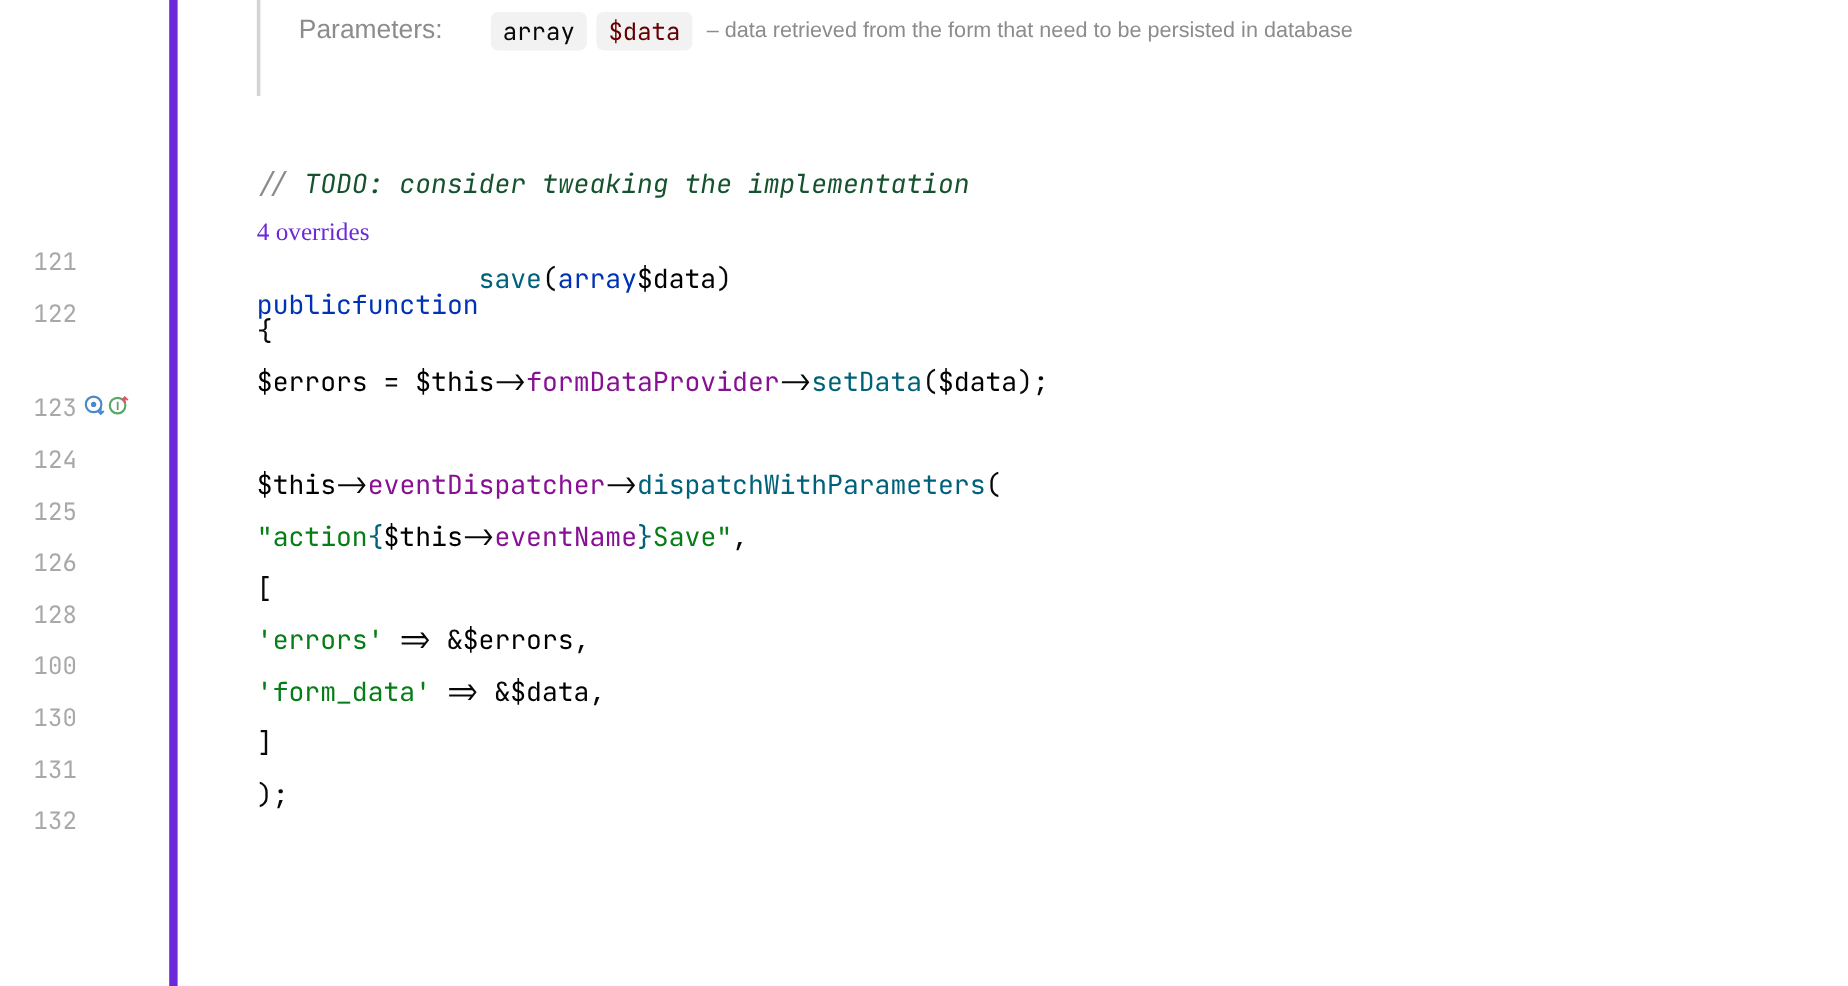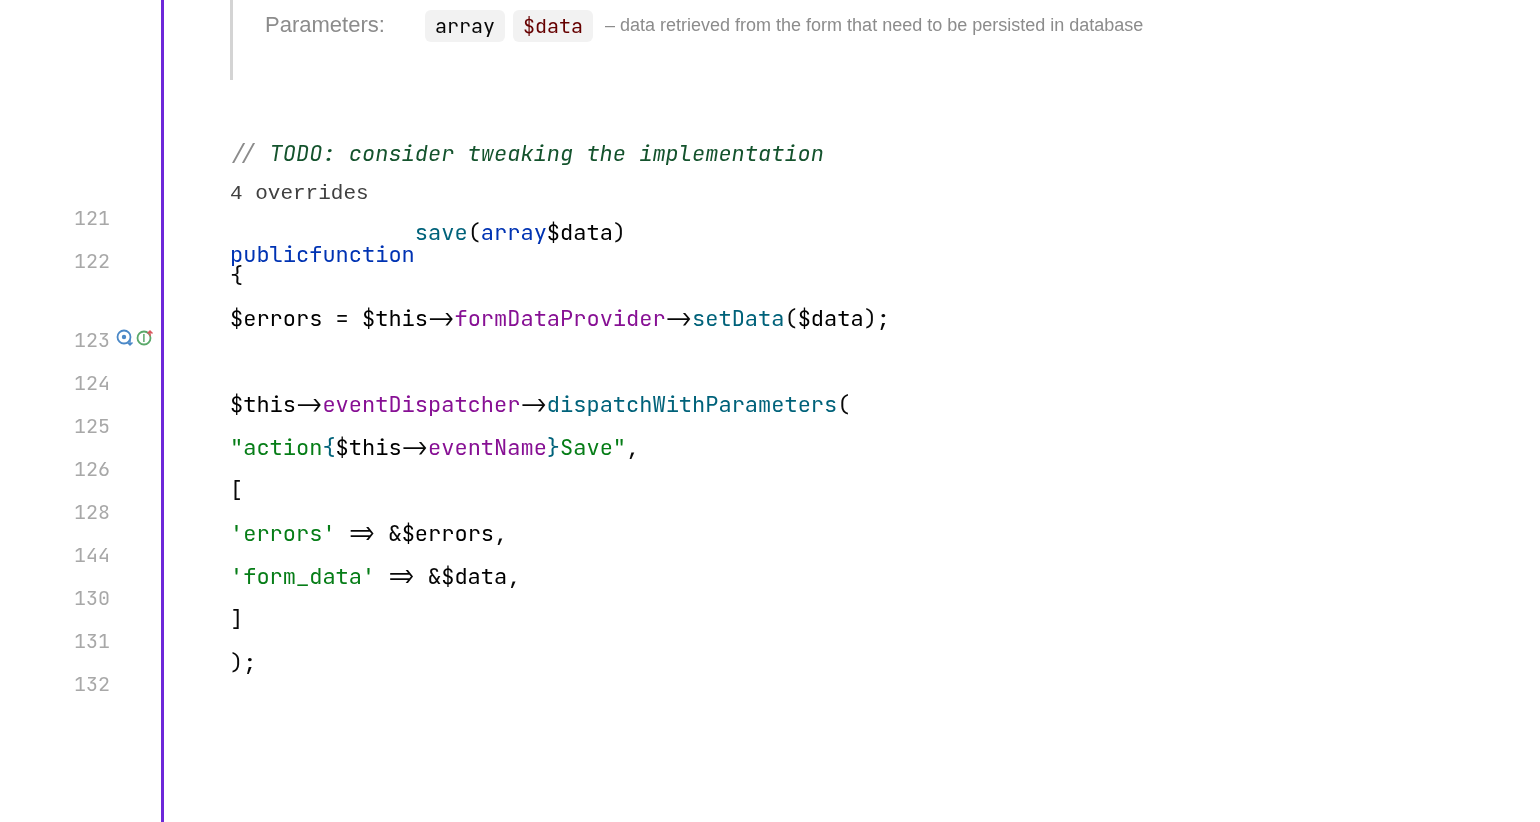--- a/index.html
+++ b/index.html
@@ -8,27 +8,26 @@
     font-size: 20px;
     line-height: 1.4;
     background: #ffffff;
     color: #080808;
     display: flex;
     height: 822px;
     width: 1540px;
     overflow: hidden;
   }
   .gutter {
-    width: 164px;
+    width: 148px;
     flex-shrink: 0;
-    border-right: 3px solid #6d28d9;
+    border-right: 7px solid #6d28d9;
     padding-right: 8px;
     padding-top: 0;
     position: relative;
-    padding-left: 46px;
   }
   .gutter-line {
     height: 43px;
     display: flex;
     align-items: center;
     justify-content: flex-start;
     padding-left: 28px;
     color: #a8a8a8;
     font-size: 20px;
   }
@@ -93,22 +92,22 @@
   }
   .code-line {
     height: 43px;
     display: flex;
     align-items: center;
     white-space: pre;
     padding-left: 58px;
     font-size: 22px;
   }
   .inlay {
-    color: #404040;
-    font-family: Liberation Mono, monospace;
+    color: #6d28d9;
+    font-family: Liberation Serif, serif;
     font-size: 21px;
     height: 36px;
     display: flex;
     align-items: center;
     padding-left: 58px;
   }
   .tok-keyword { color: #0033b3; margin-top: 44px; }
   .tok-funcname { color: #00627a; }
   .tok-type { color: #0033b3; }
   .tok-var { color: #000000; }
@@ -158,21 +157,21 @@
   <div class="gutter-line">
       <span>125</span>
     </div>
   <div class="gutter-line">
       <span>126</span>
     </div>
   <div class="gutter-line">
       <span>128</span>
     </div>
   <div class="gutter-line">
-      <span>144</span>
+      <span>100</span>
     </div>
   <div class="gutter-line">
       <span>130</span>
     </div>
   <div class="gutter-line">
       <span>131</span>
     </div>
   <div class="gutter-line">
       <span>132</span>
     </div>

